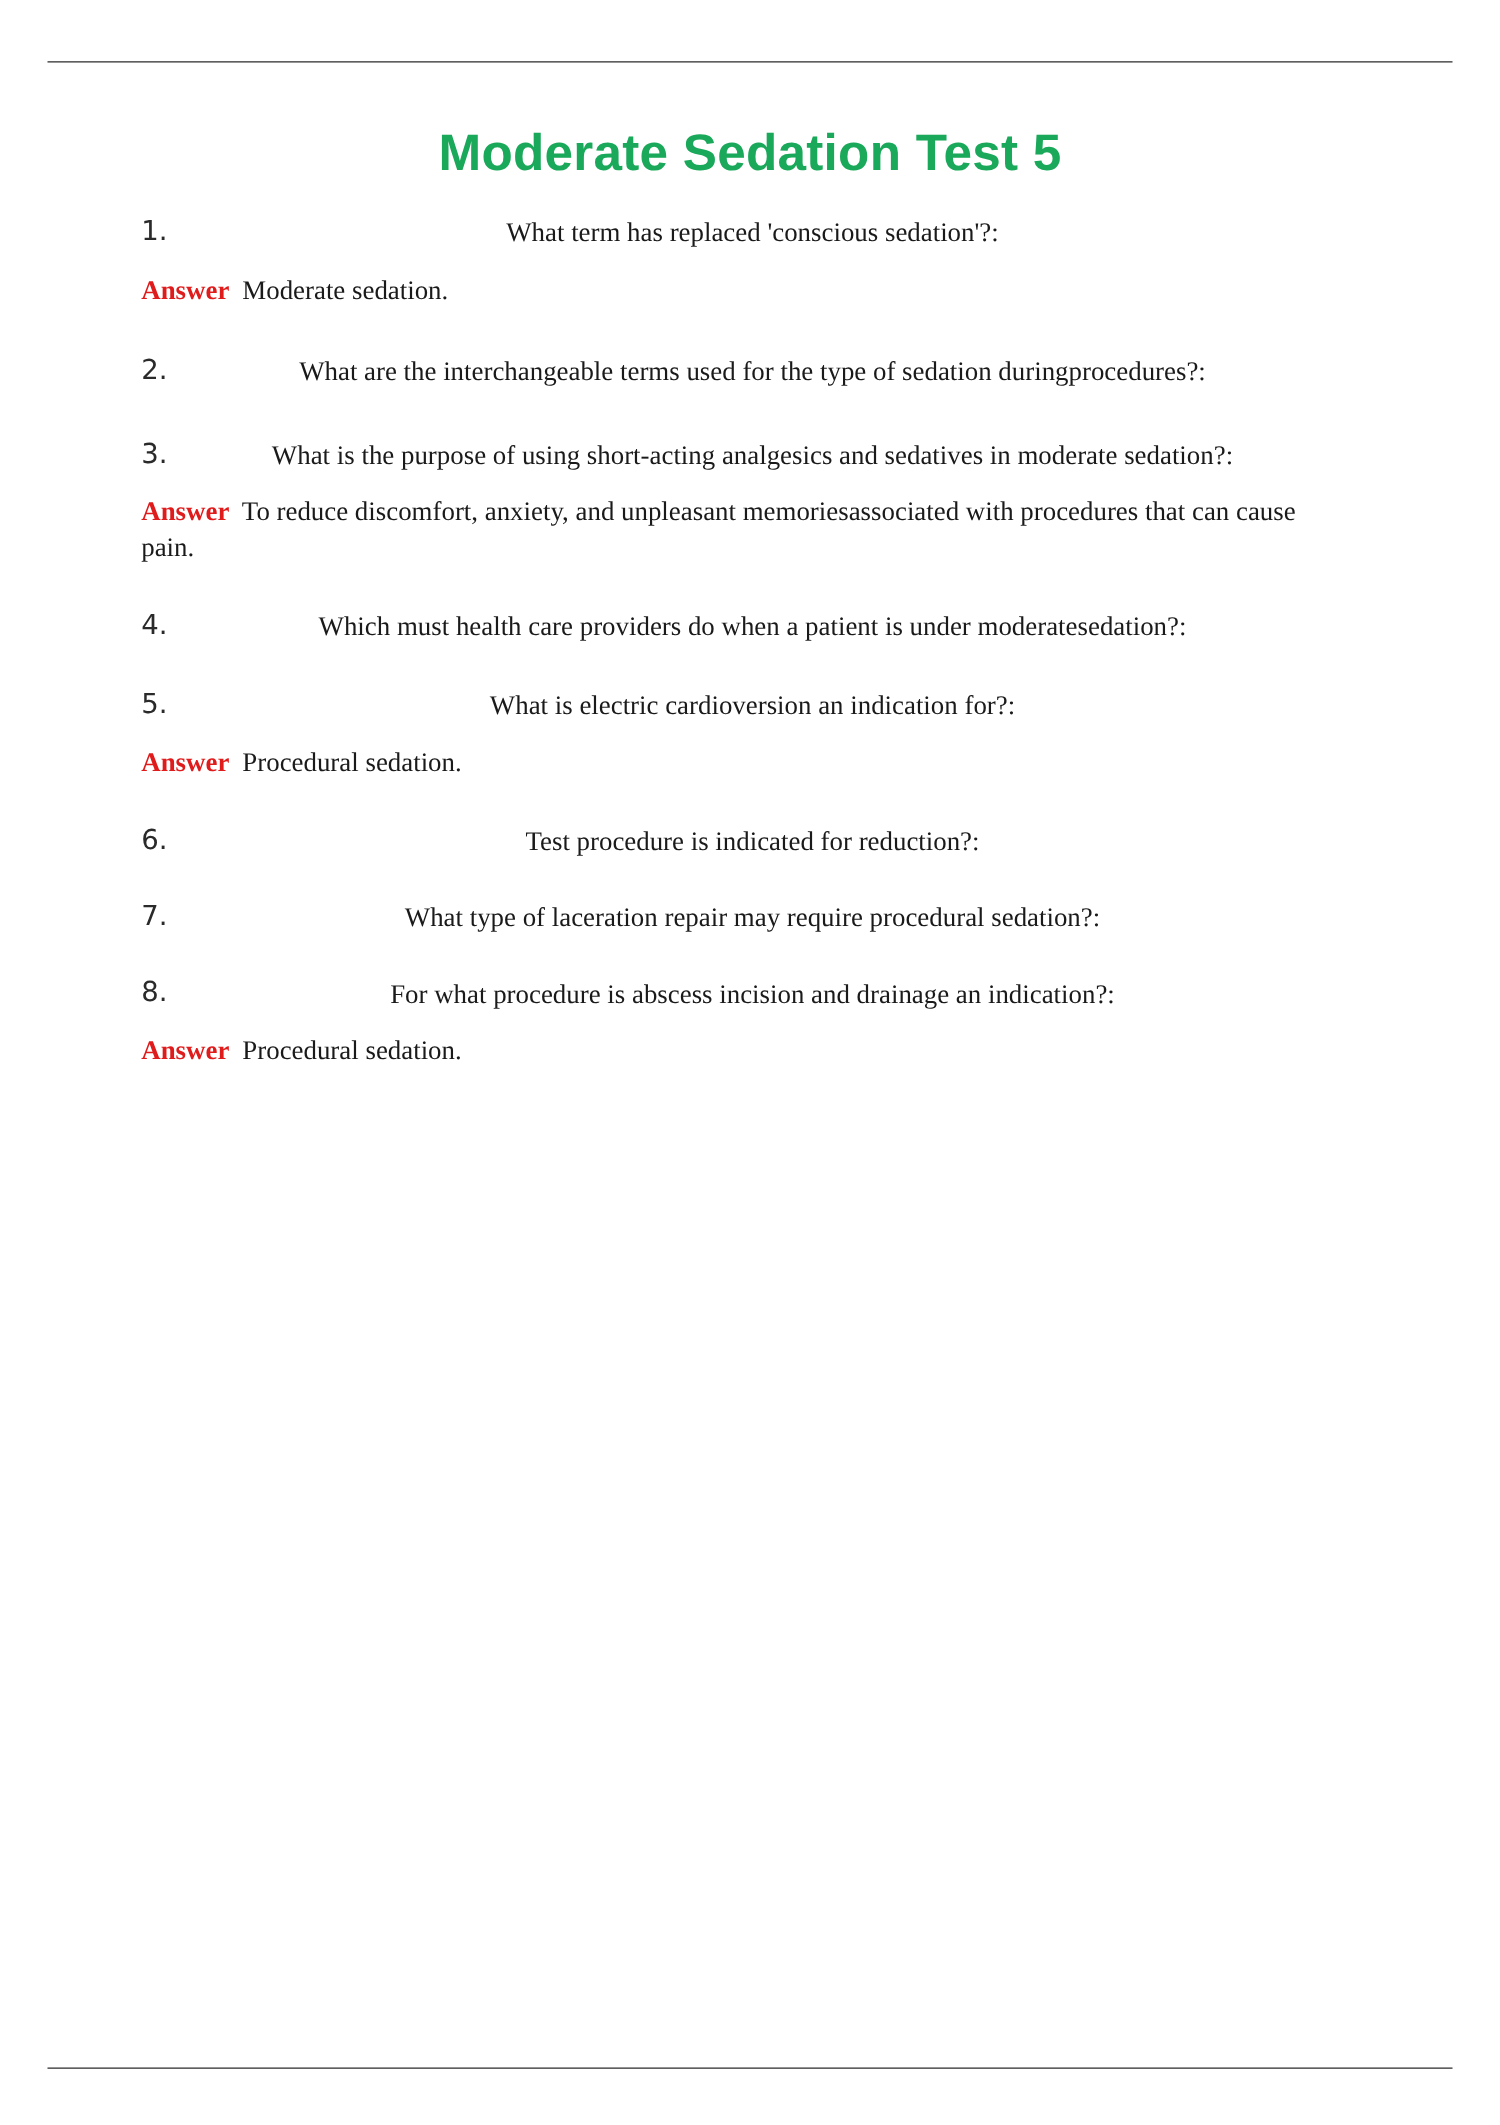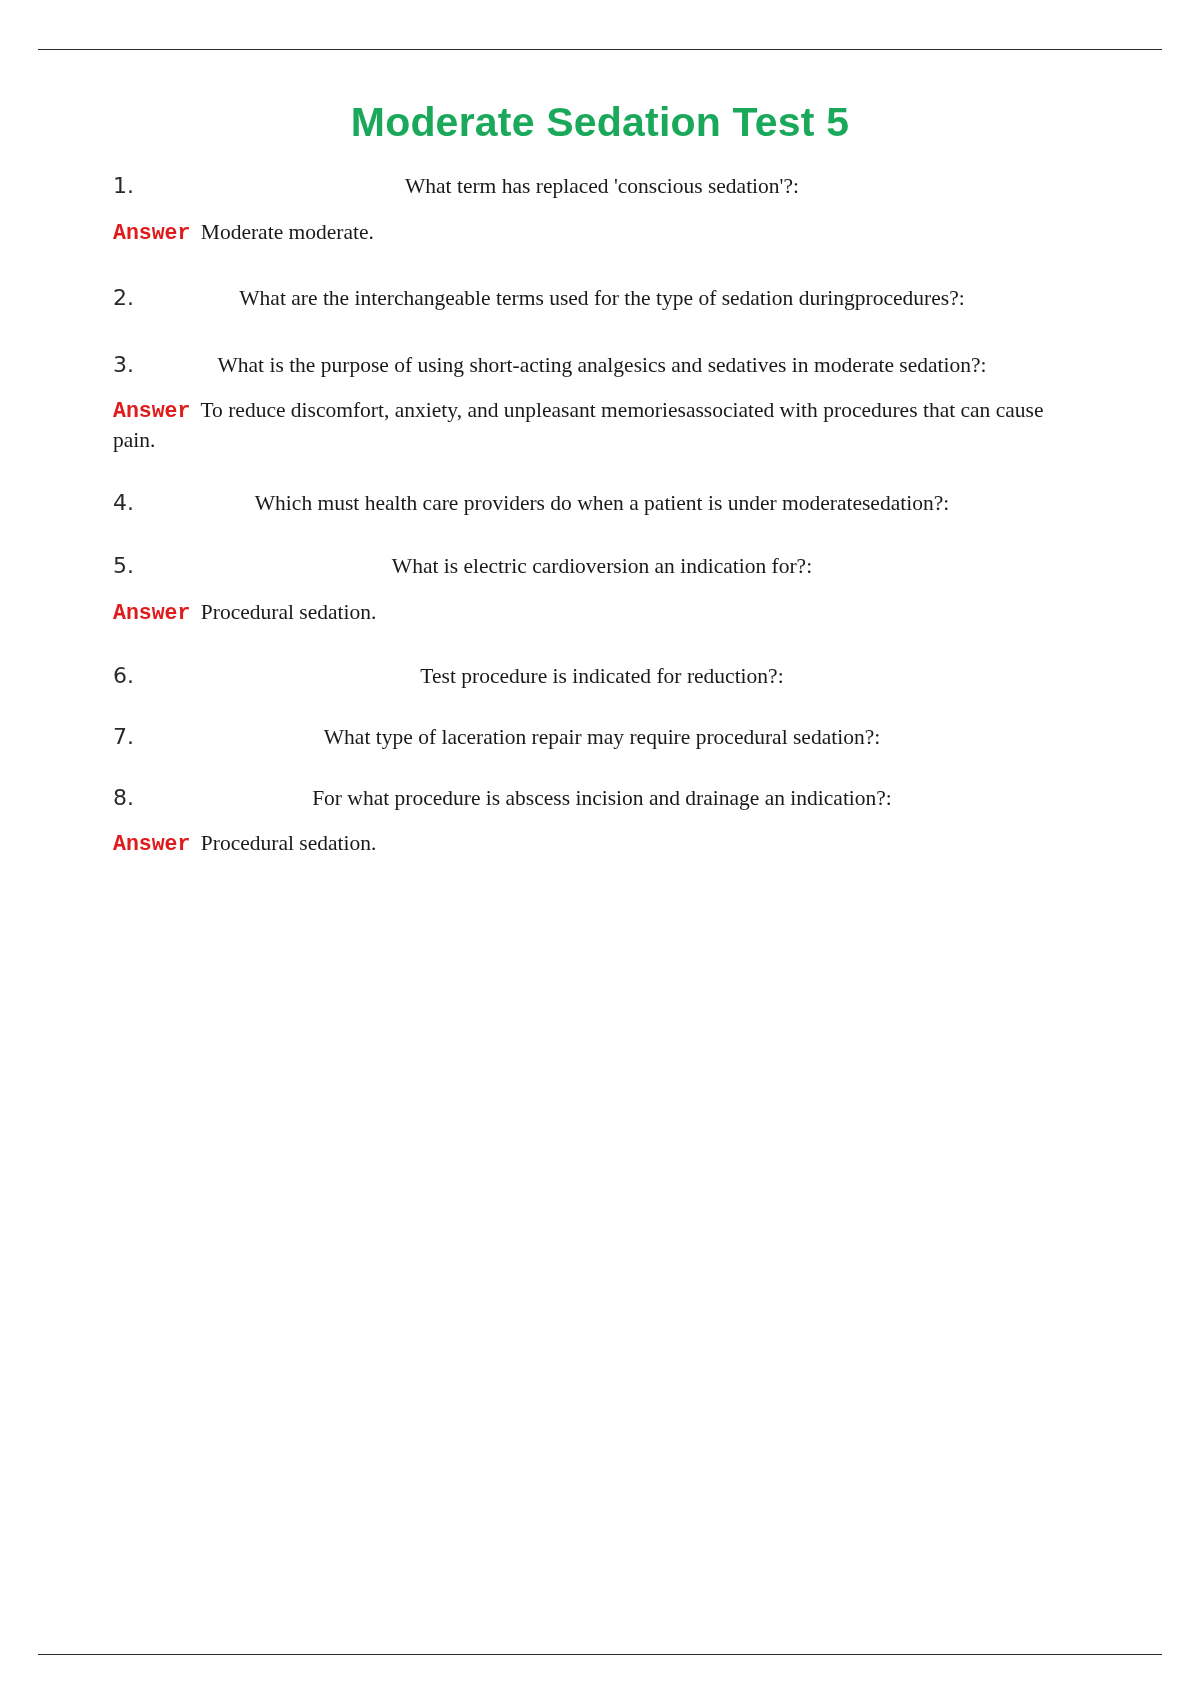--- a/index.html
+++ b/index.html
@@ -81,21 +81,21 @@
   }
   .answer {
     margin-top: 17px;
     font-size: 21.5px;
     line-height: 1.35;
     color: #1a1a1a;
   }
   .answer-label {
     color: #e01b1b;
     font-weight: bold;
-    font-family: Liberation Mono, monospace;
+    font-family: Liberation Serif, serif;
     margin-right: 5px;
   }
   .answer-text {
     font-family: "Liberation Serif", serif;
   }
   
   .qa-block.b1 { margin-bottom: 36px; }
   .qa-block.b2 { margin-bottom: 38px; }
   .qa-block.b3 { margin-bottom: 34px; }
   .qa-block.b4 { margin-bottom: 34px; }
@@ -114,21 +114,21 @@
 
   <div class="content">
 
     <div class="qa-block b1">
       <div class="question">
         <span class="q-num">1.</span>
         <span class="q-text">What term has replaced 'conscious sedation'?:</span>
       </div>
       <div class="answer">
         <span class="answer-label">Answer</span>
-        <span class="answer-text">Moderate moderate.</span>
+        <span class="answer-text">Moderate sedation.</span>
       </div>
     </div>
 
     <div class="qa-block b2">
       <div class="question">
         <span class="q-num">2.</span>
         <span class="q-text">What are the interchangeable terms used for the type of sedation duringprocedures?:</span>
       </div>
     </div>
 

